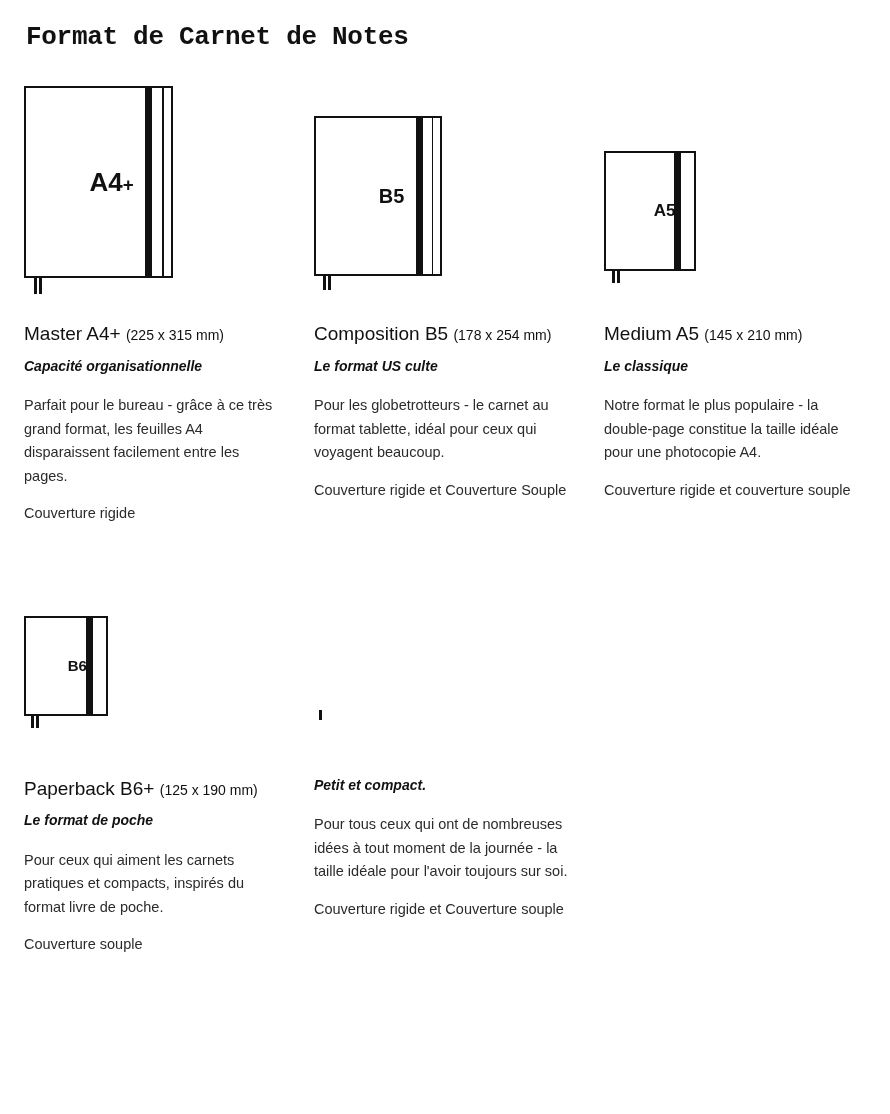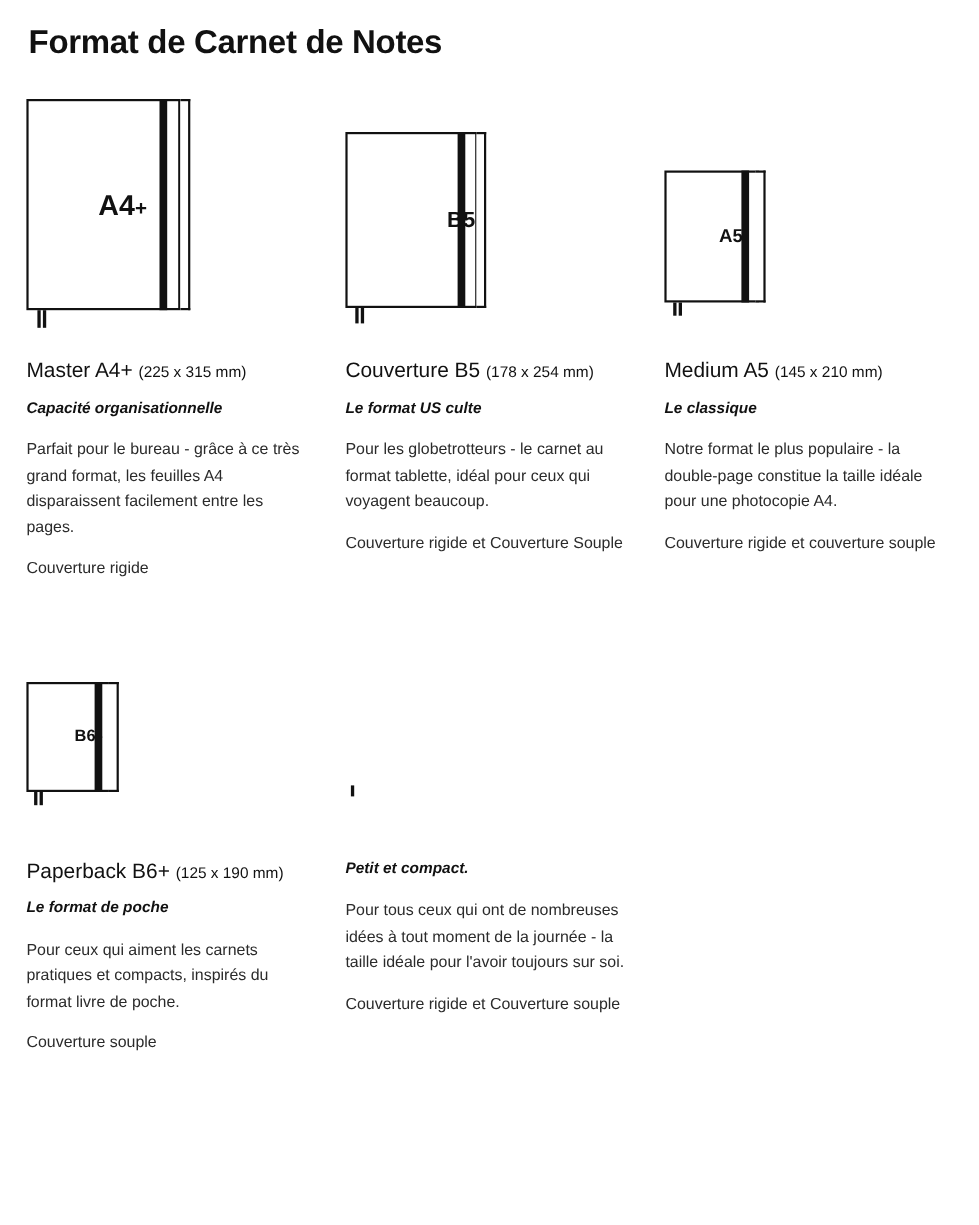--- a/index.html
+++ b/index.html
@@ -14,25 +14,26 @@
     color: #1a1a1a;
     -webkit-font-smoothing: antialiased;
   }
   .page {
     width: 890px;
     min-height: 1114px;
     padding: 22px 24px 10px 24px;
     position: relative;
   }
   .page-title {
-    font-size: 30px;
+    font-size: 26px;
     font-weight: bold;
     letter-spacing: -0.3px;
     margin: 0 0 34px 2px;
     color: #111111;
+    font-family: Liberation Mono, monospace;
   }
   .grid {
     display: grid;
     grid-template-columns: 290px 290px 290px;
     column-gap: 0px;
   }
   .row-2 {
     margin-top: 90px;
   }
   .card {
@@ -154,35 +155,35 @@
         <span class="dims">(225 x 315 mm)</span>
       </p>
       <p class="card-sub">Capacité organisationnelle</p>
       <p class="card-desc">Parfait pour le bureau - grâce à ce très grand format, les feuilles A4 disparaissent facilement entre les pages.</p>
       <p class="card-cover">Couverture rigide</p>
     </div>
 
     <div class="card">
       <div class="book-area">
         <div class="book" style="width:132px;margin-top:30px;">
-          <div class="cover" style="width:120px;height:160px;justify-content:flex-end;">
+          <div class="cover" style="width:120px;height:160px;">
             <span class="label" style="font-size:20px;">
               <span>B5</span><span class="plus"></span>
             </span>
             <div class="spine" style="right:9px;"></div>
             <div class="edge" style="right:-10px;"></div>
           </div>
           <div class="bands" style="left:9px;top:160px;height:14px;">
             <i></i>
               <i></i>
           </div>
         </div>
       </div>
       <p class="card-title">
-        <span>Couverture B5</span>
+        <span>Composition B5</span>
         <span class="dims">(178 x 254 mm)</span>
       </p>
       <p class="card-sub">Le format US culte</p>
       <p class="card-desc">Pour les globetrotteurs - le carnet au format tablette, idéal pour ceux qui voyagent beaucoup.</p>
       <p class="card-cover">Couverture rigide et Couverture Souple</p>
     </div>
 
     <div class="card">
       <div class="book-area">
         <div class="book" style="width:96px;margin-top:65px;">

